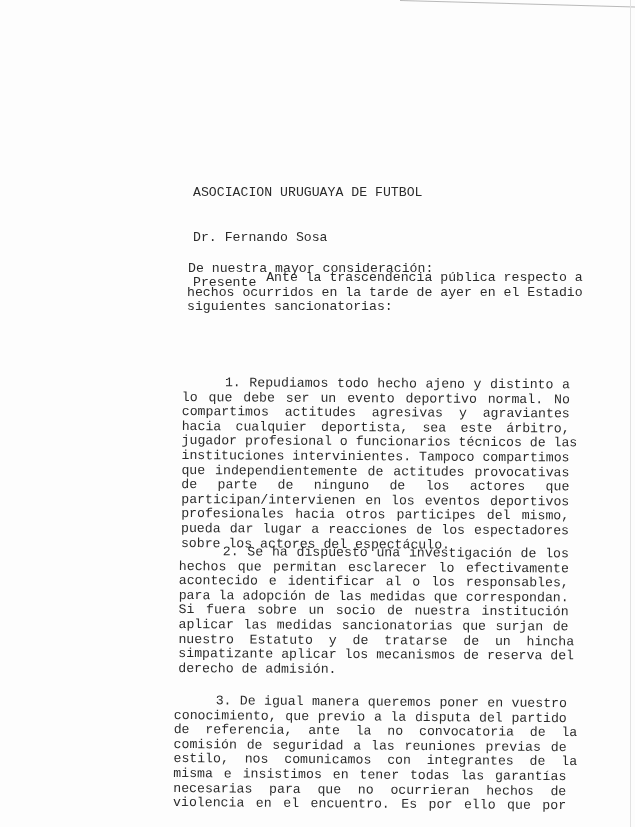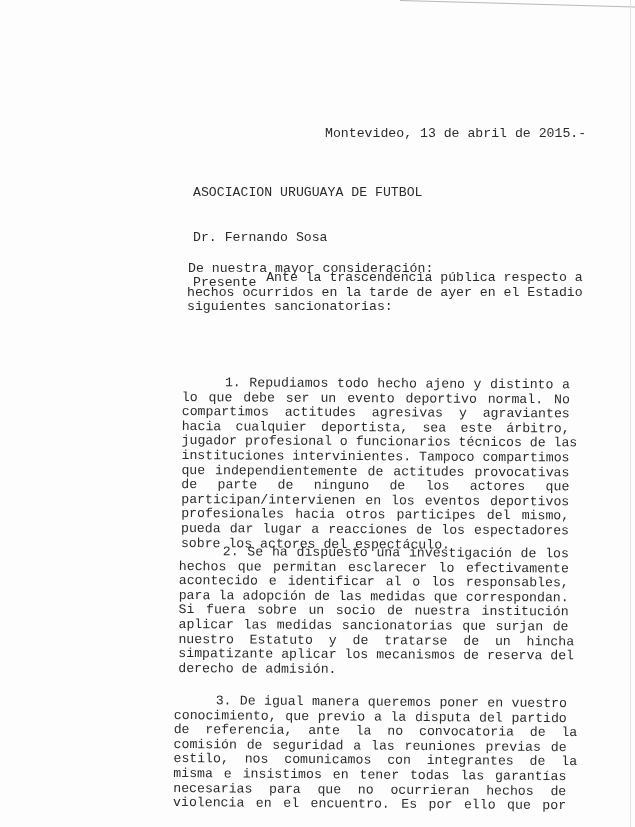--- a/index.html
+++ b/index.html
@@ -79,21 +79,20 @@
     .p-2 { left: 179px; top: 545px; width: 390px; transform: rotate(0.35deg); transform-origin: left top; }
     .p-3 { left: 174px; top: 694px; width: 393px; transform: rotate(0.45deg); transform-origin: left top; }
   </style>
 </head>
 <body>
 
 <div class="page">
   <div class="top-edge"></div>
   <div class="right-edge"></div>
 
-  <div class="block date">Montevideo, 13 de abril de 2015.-</div>
 
   <div class="block addressee">
     <div>ASOCIACION URUGUAYA DE FUTBOL</div>
     <div>Dr. Fernando Sosa</div>
     <div><span class="u">Presente</span></div>
   </div>
 
   <div class="block greeting">De nuestra mayor consideración:</div>
 
   <div class="para p-intro">

